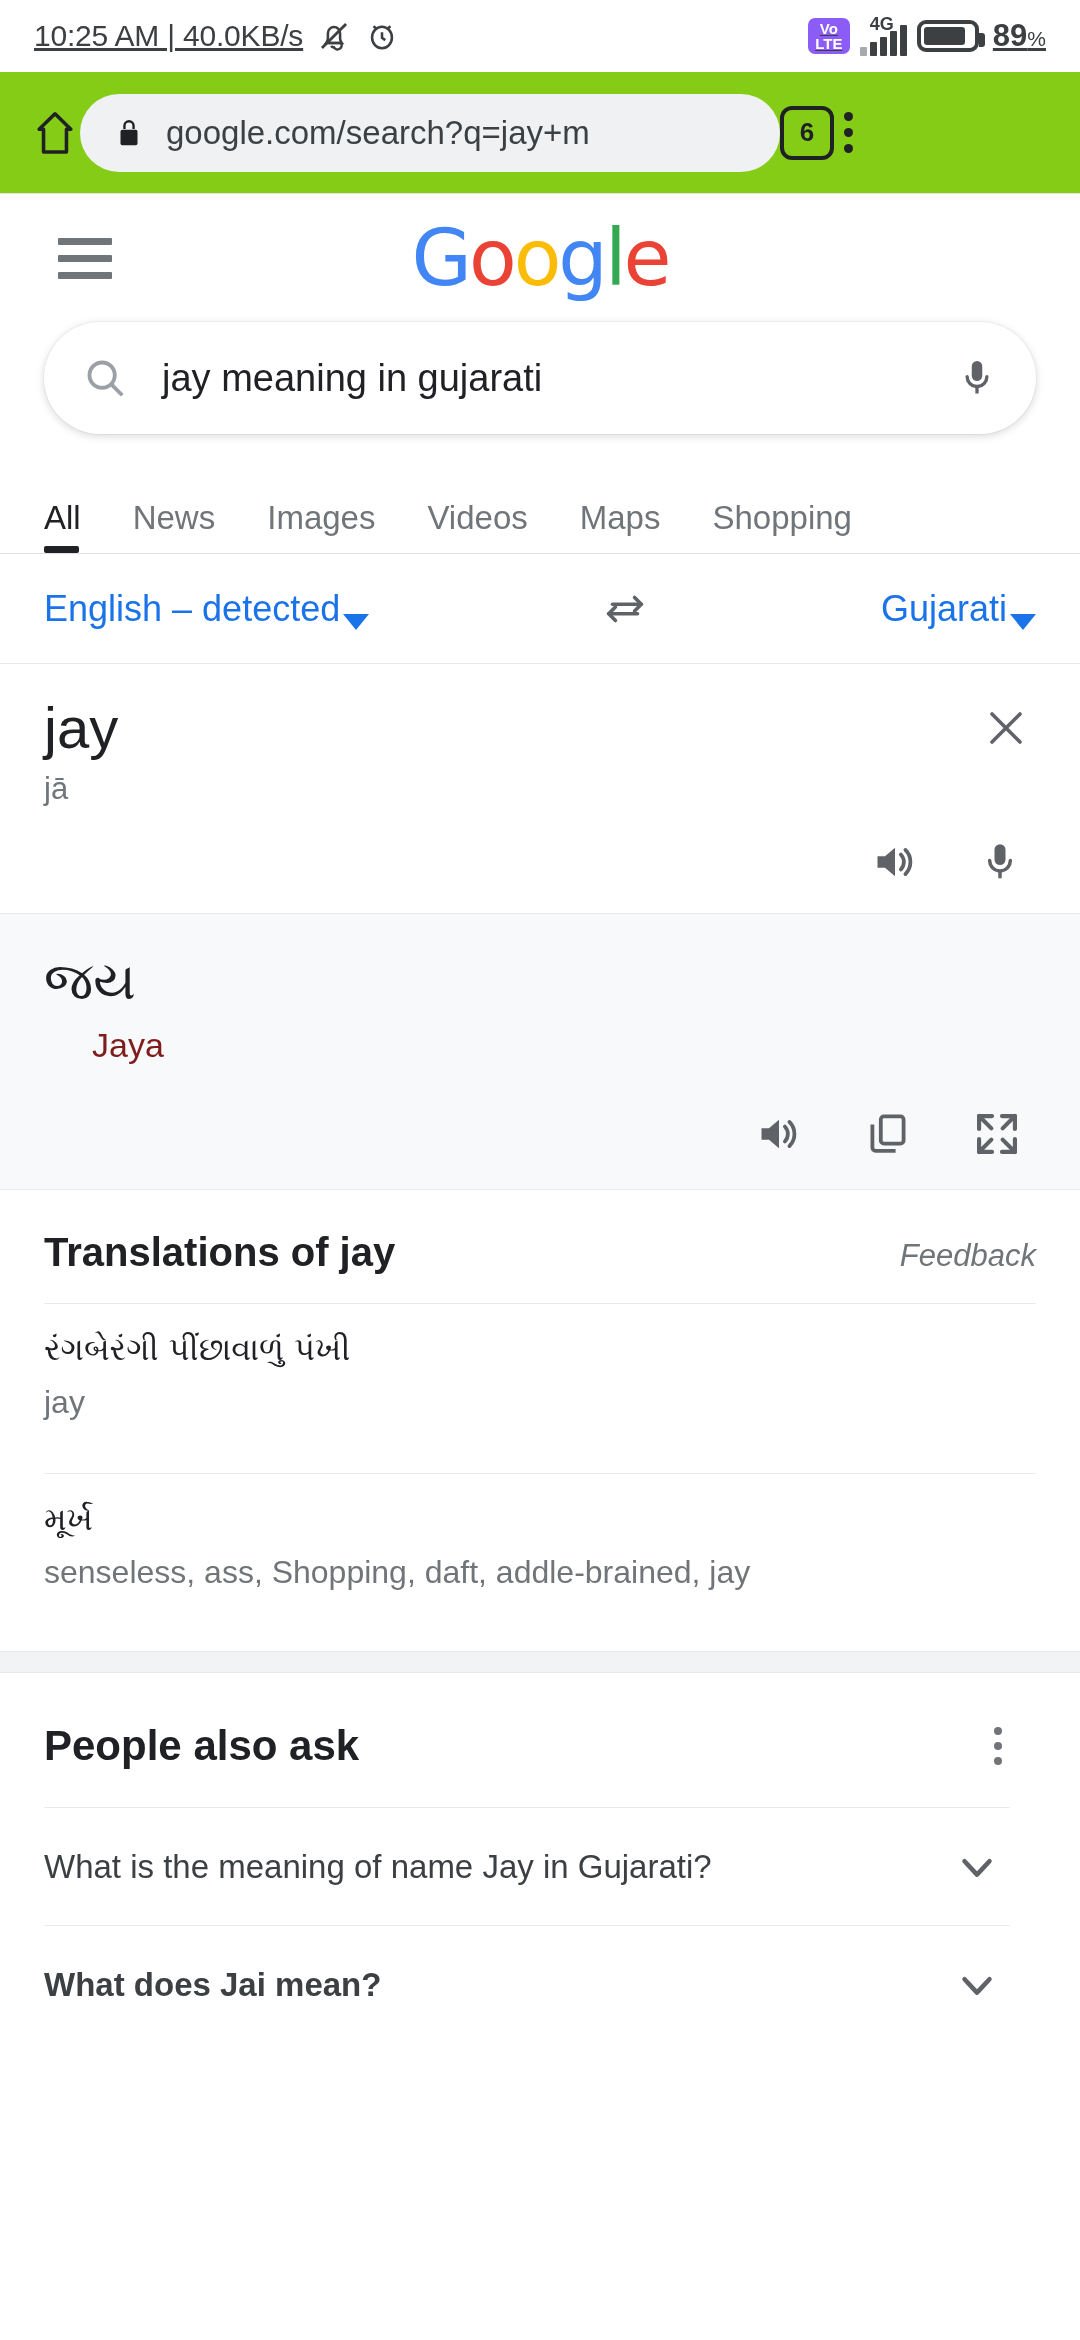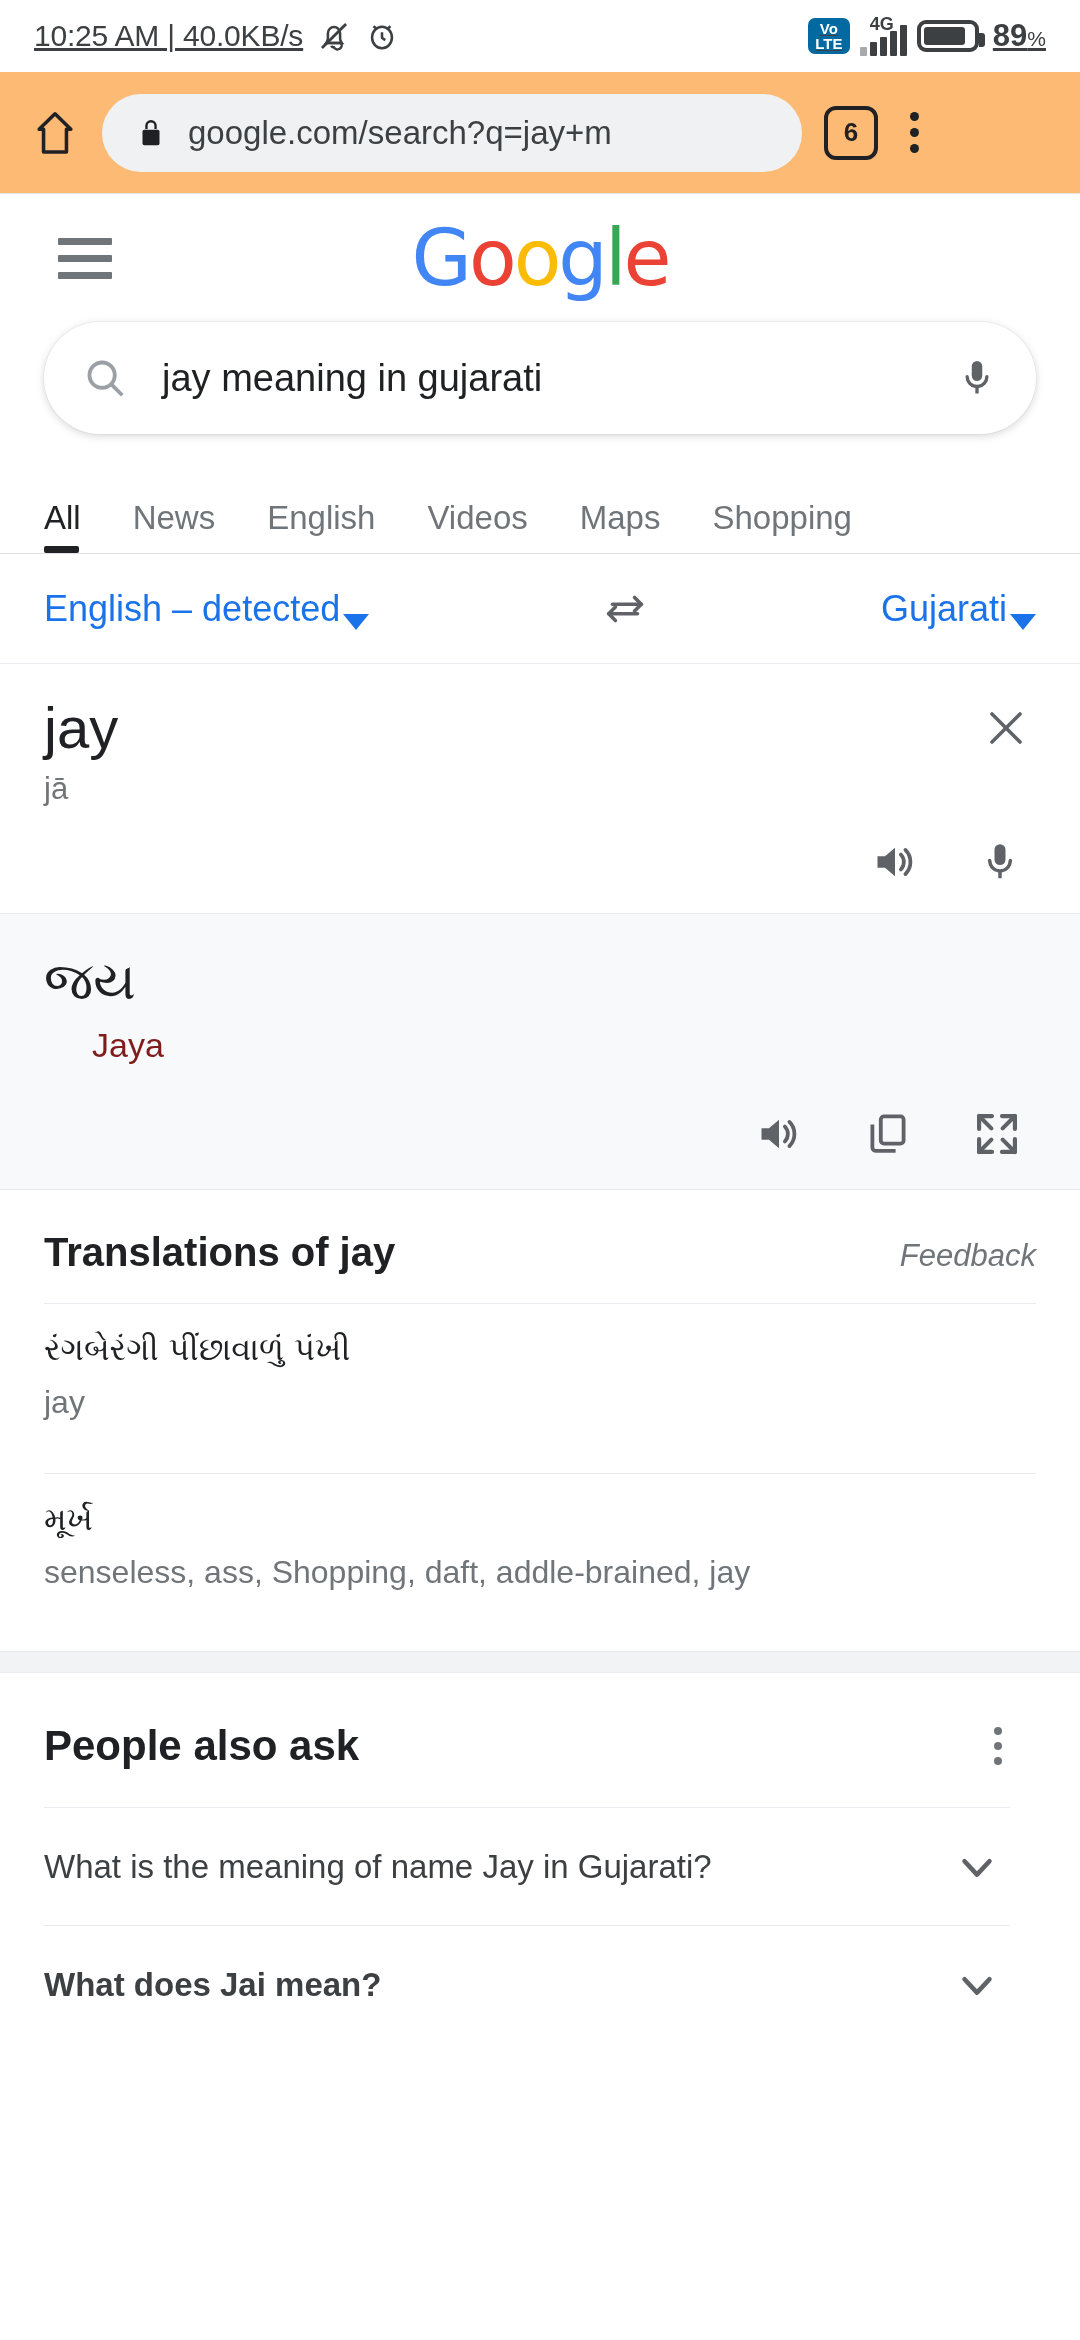--- a/index.html
+++ b/index.html
@@ -13,21 +13,21 @@
 
   
   .statusbar {
     height:72px; display:flex; align-items:center;
     padding:0 34px; background:#ffffff; color:#3c4043;text-decoration:underline;
   }
   .sb-left { display:flex; align-items:center; gap:14px; font-size:30px; font-weight:400; letter-spacing:-.2px; }
   .sb-left .clock-text { white-space:nowrap; }
   .sb-right { margin-left:auto; display:flex; align-items:center; gap:10px; }
   .volte {
-    background:#0369a1; color:#fff; border-radius:7px;
+    background:#8b5cf6; color:#fff; border-radius:7px;
     width:42px; height:36px; display:flex; flex-direction:column;
     align-items:center; justify-content:center; line-height:1;
   }
   .volte span:first-child { font-size:15px; font-weight:700; }
   .volte span:last-child { font-size:15px; font-weight:700; }
   .sig-wrap { position:relative; display:flex; align-items:flex-end; height:40px; padding-top:12px; }
   .sig-4g { position:absolute; top:-2px; left:10px; font-size:18px; font-weight:600; }
   .bars { display:flex; align-items:flex-end; gap:3px; height:30px; }
   .bars i { width:7px; background:#3c4043; display:block; border-radius:1px; }
   .bars i:nth-child(1){height:9px;opacity:.45}
@@ -37,22 +37,22 @@
   .bars i:nth-child(5){height:31px}
   .batt { width:62px; height:32px; border:4px solid #3c4043; border-radius:9px; position:relative; display:flex; align-items:center; padding:3px; }
   .batt::after { content:""; position:absolute; right:-10px; top:9px; width:6px; height:14px; background:#3c4043; border-radius:0 3px 3px 0; }
   .batt i { background:#3c4043; height:100%; width:86%; border-radius:3px; display:block; }
   .batt-pct { font-size:31px; font-weight:700; margin-left:4px; }
   .batt-pct small { font-size:21px; font-weight:400; }
 
   
   .chrome {
     height:122px; display:flex; align-items:center;
-    padding:0 30px; gap:22px; border-bottom:1px solid #e4e4e4;
-    background:#fdba74;
+    padding:0 30px; border-bottom:1px solid #e4e4e4;
+    background:#84cc16;
   }
   .omnibox {
     flex:1; height:78px; background:#eff1f3; border-radius:39px;
     display:flex; align-items:center; padding:0 34px; gap:22px; overflow:hidden;
     max-width:700px;
   }
   .omnibox .url { font-size:33px; color:#3c4043; white-space:nowrap; overflow:hidden; }
   .tabcount {
     width:54px; height:54px; border:4px solid #202124; border-radius:12px;
     display:flex; align-items:center; justify-content:center;
@@ -233,21 +233,21 @@
         <rect x="9" y="2.3" width="6" height="11.4" rx="3"></rect>
         <path d="M5.4 11.2a.95.95 0 0 1 1.9 0 4.7 4.7 0 0 0 9.4 0 .95.95 0 0 1 1.9 0 6.6 6.6 0 0 1-5.65 6.53v3.1h-1.9v-3.1A6.6 6.6 0 0 1 5.4 11.2z"></path>
       </svg>
     </span>
   </div>
 </div>
 
 <div class="tabs">
   <span class="tab active">All</span>
   <span class="tab">News</span>
-  <span class="tab">English</span>
+  <span class="tab">Images</span>
   <span class="tab">Videos</span>
   <span class="tab">Maps</span>
   <span class="tab">Shopping</span>
 </div>
 
 <div class="langbar">
   <span class="lang">
     <span>English – detected</span>
     <span class="caret"></span>
   </span>

